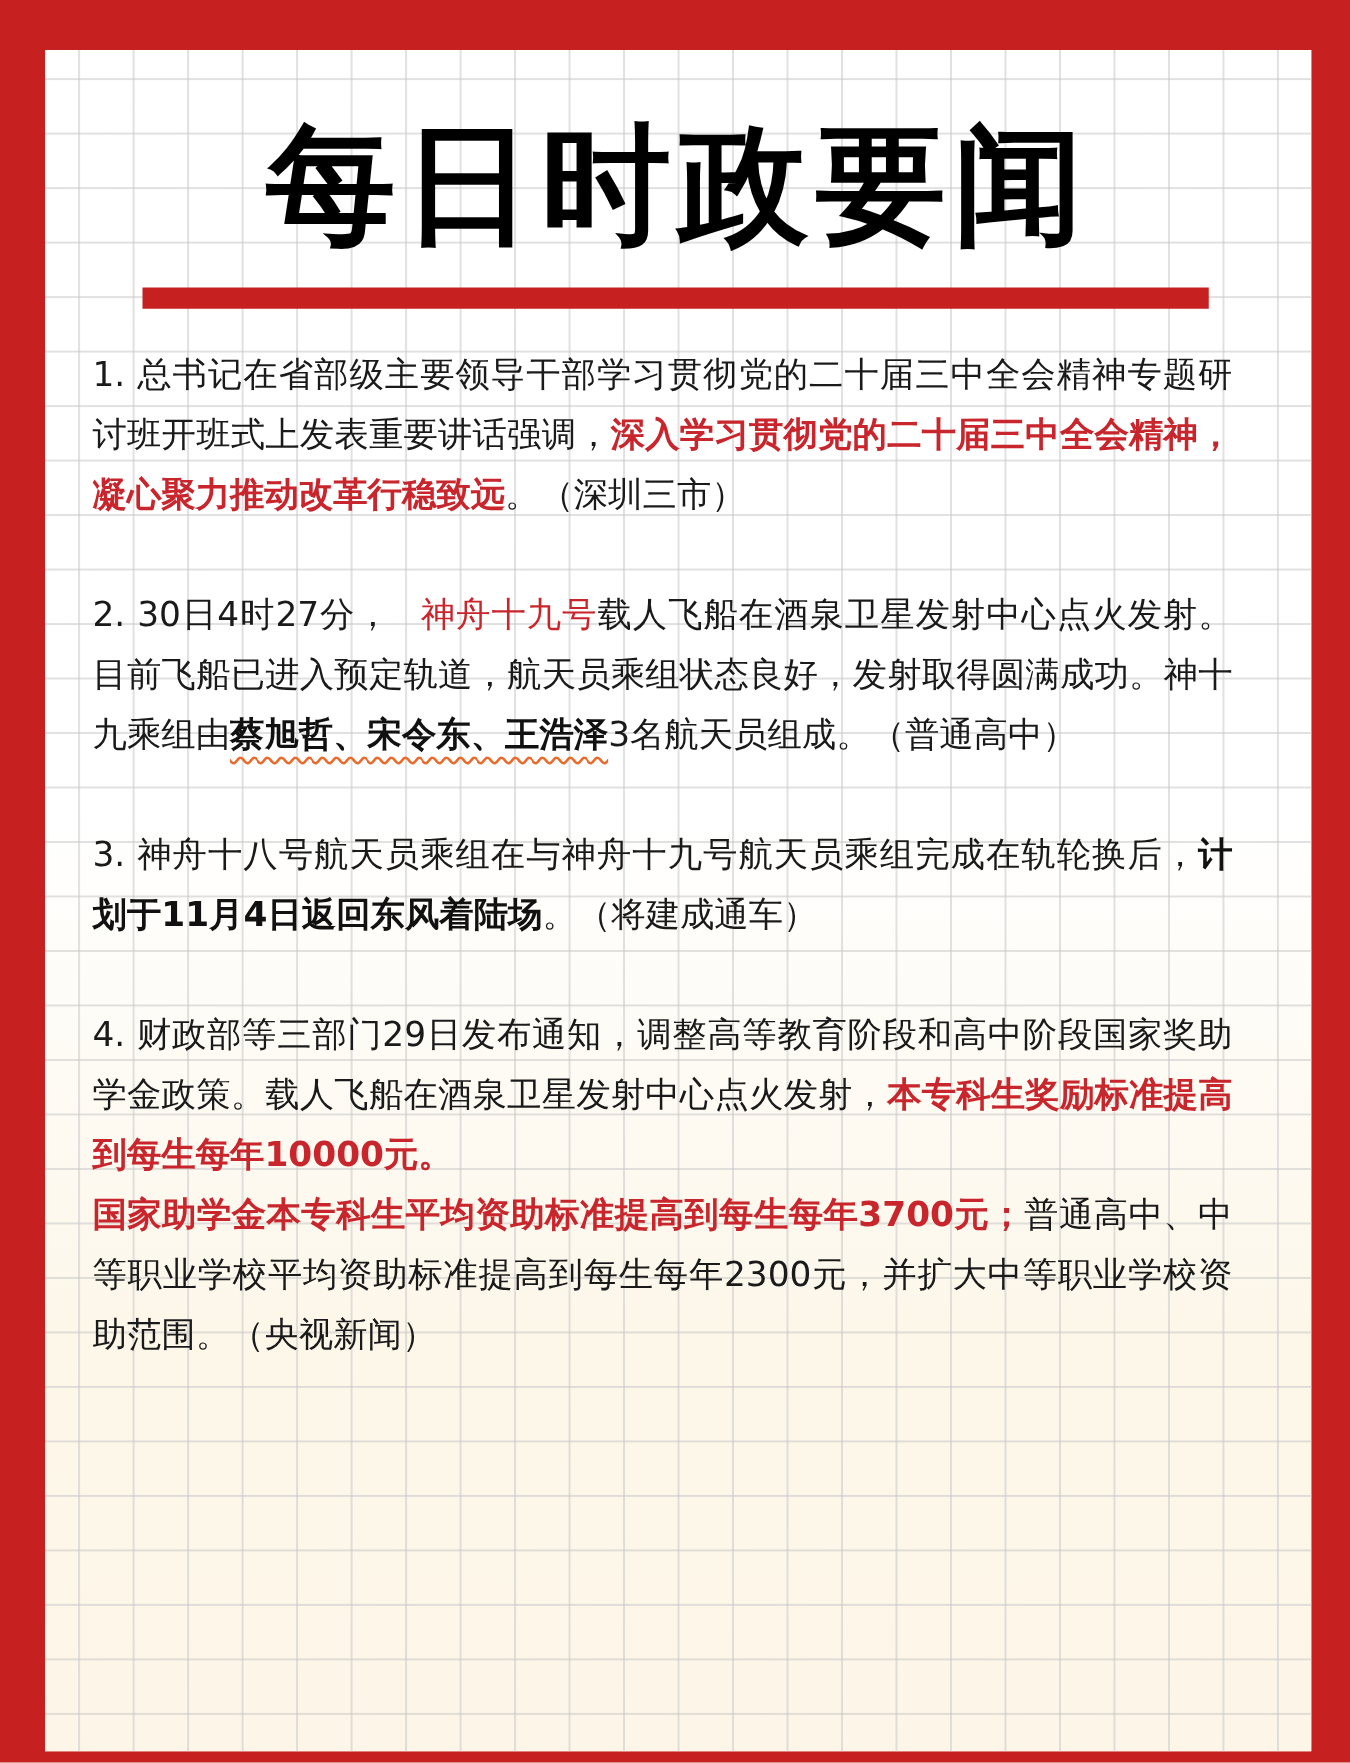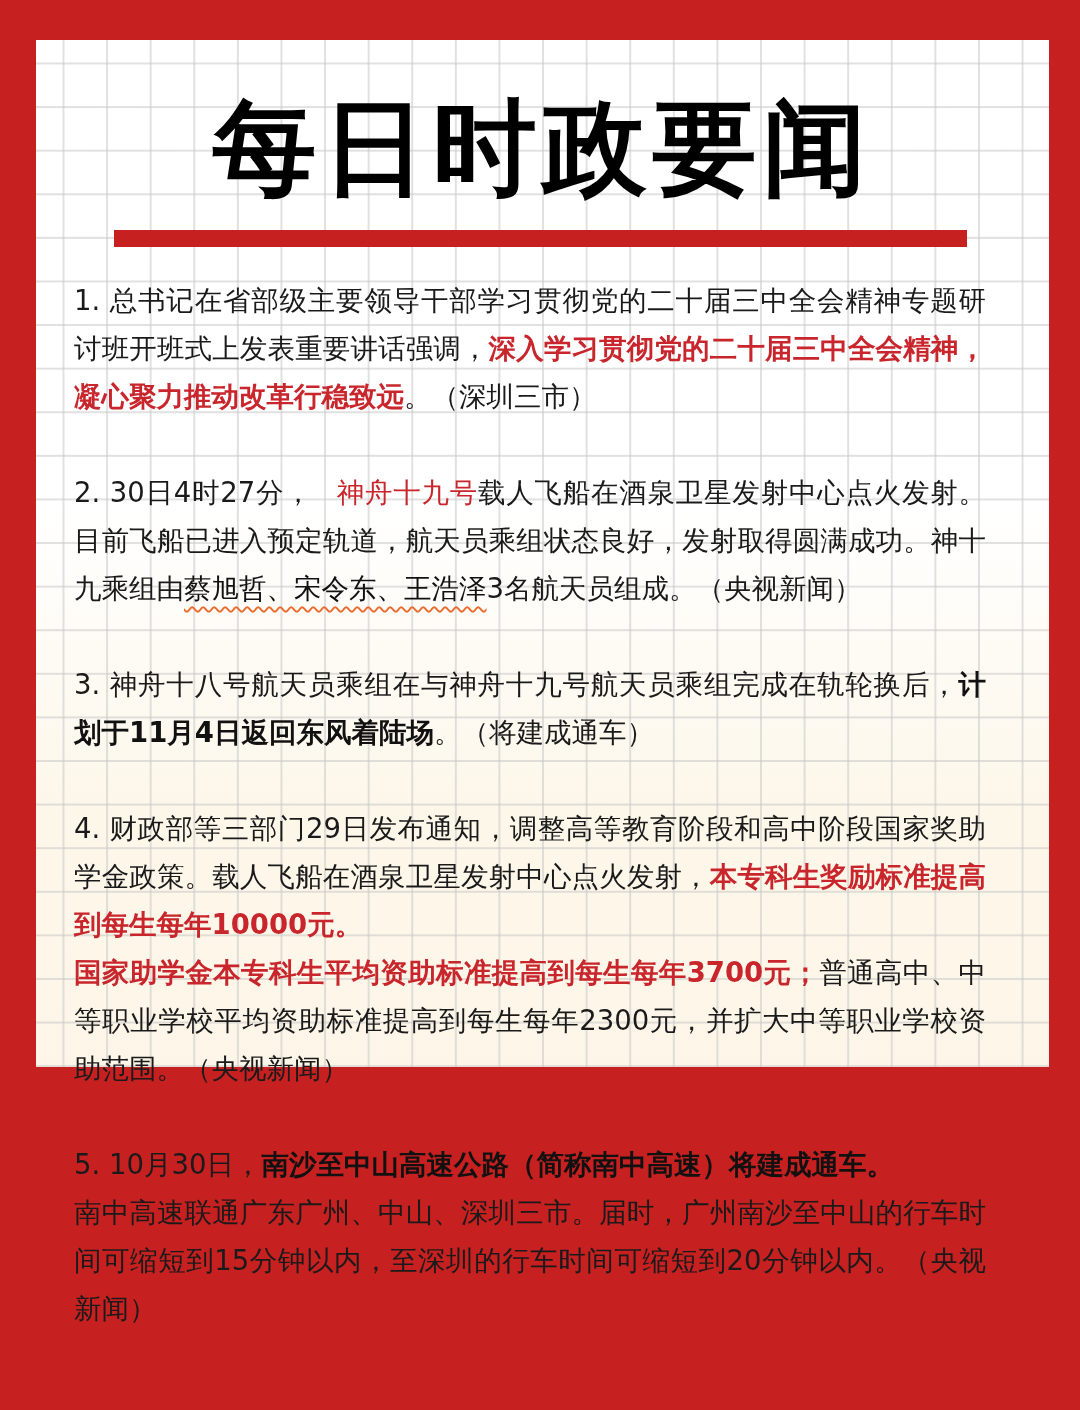--- a/index.html
+++ b/index.html
@@ -5,21 +5,21 @@
   html, body { margin: 0; padding: 0; }
   body {
     width: 1080px; height: 1410px;
     background: #c62020;
     position: relative; overflow: hidden;
     font-family: "DejaVu Sans", "Liberation Sans", sans-serif;
   }
   .panel {
     position: absolute;
     left: 36px; top: 40px;
-    width: 1013px; height: 1027px;
+    width: 1013px; height: 1361px;
     background-color: #ffffff;
     background-image:
       linear-gradient(to right, rgba(200,200,200,0.55) 1.5px, transparent 1.5px),
       linear-gradient(to bottom, rgba(200,200,200,0.55) 1.5px, transparent 1.5px),
       linear-gradient(to bottom, #ffffff 0%, #ffffff 45%, #fdf7ea 75%, #fdf6e8 100%);
     background-size: 43.6px 43.6px, 43.6px 43.6px, 100% 100%;
     background-position: 26.5px 22.5px, 26.5px 22.5px, 0 0;
   }
   .title {
     position: absolute;
@@ -48,41 +48,40 @@
     font-size: 27.5px;
     line-height: 48px;
     color: #1a1a1a;
     margin: 0 0 48px 0;
     text-align: justify;
   }
   .red { color: #c8262c; font-weight: bold; }
   .red-plain { color: #c8262c; margin-left: 24px; }
   .bold { font-weight: bold; color: #111; }
   .wavy {
-    font-weight: normal; color: #111;
+    font-weight: bold; color: #111;
     text-decoration: underline wavy #ea6a2c;
     text-decoration-thickness: 2px;
     text-underline-offset: 8px;
   }
   .item-2 { margin-bottom: 48px; }
 </style>
 </head>
 <body>
 
 <div class="panel">
 
   <h1 class="title">每日时政要闻</h1>
   <div class="title-rule"></div>
 
   <div class="items">
 
     <p class="item"><span>1.</span><span> 总书记在省部级主要领导干部学习贯彻党的二十届三中全会精神专题研讨班开班式上发表重要讲话强调，</span><span class="red">深入学习贯彻党的二十届三中全会精神，凝心聚力推动改革行稳致远</span><span>。（深圳三市）</span></p>
 
-    <p class="item item-2"><span>2.</span><span> 30日4时27分，</span><span class="red-plain">神舟十九号</span><span>载人飞船在酒泉卫星发射中心点火发射。目前飞船已进入预定轨道，航天员乘组状态良好，发射取得圆满成功。神十九乘组由</span><span class="wavy">蔡旭哲、宋令东、王浩泽</span><span>3名航天员组成。（央视新闻）</span></p>
+    <p class="item item-2"><span>2.</span><span> 30日4时27分，</span><span class="red-plain">神舟十九号</span><span>载人飞船在酒泉卫星发射中心点火发射。目前飞船已进入预定轨道，航天员乘组状态良好，发射取得圆满成功。神十九乘组由</span><span class="wavy">蔡旭哲、宋令东、王浩泽</span><span>3名航天员组成。（普通高中）</span></p>
 
     <p class="item"><span>3.</span><span> 神舟十八号航天员乘组在与神舟十九号航天员乘组完成在轨轮换后，</span><span class="bold">计划于11月4日返回东风着陆场</span><span>。（将建成通车）</span></p>
 
     <p class="item"><span>4.</span><span> 财政部等三部门29日发布通知，调整高等教育阶段和高中阶段国家奖助学金政策。载人飞船在酒泉卫星发射中心点火发射，</span><span class="red">本专科生奖励标准提高到每生每年10000元。</span><br><span class="red">国家助学金本专科生平均资助标准提高到每生每年3700元；</span><span>普通高中、中等职业学校平均资助标准提高到每生每年2300元，并扩大中等职业学校资助范围。（央视新闻）</span></p>
 
-    <p class="item"><span>5.</span><span> 10月30日，</span><span class="bold">南沙至中山高速公路（简称南中高速）将建成通车。</span><br><span>南中高速联通广东广州、中山、深圳三市。届时，广州南沙至中山的行车时间可缩短到15分钟以内，至深圳的行车时间可缩短到20分钟以内。（央视新闻）</span></p>
 
   </div>
 </div>
 
 </body></html>

